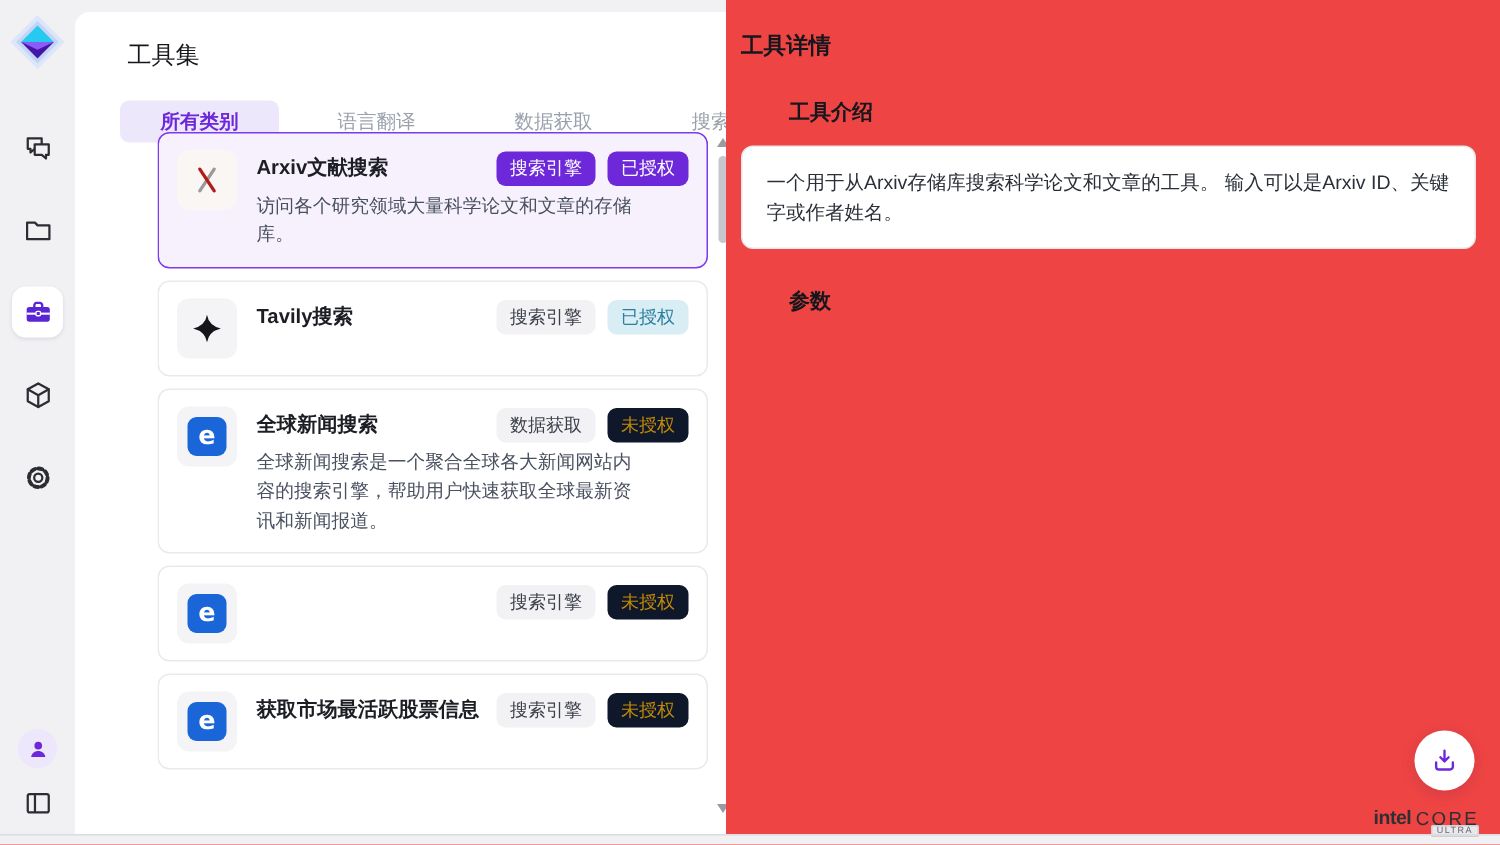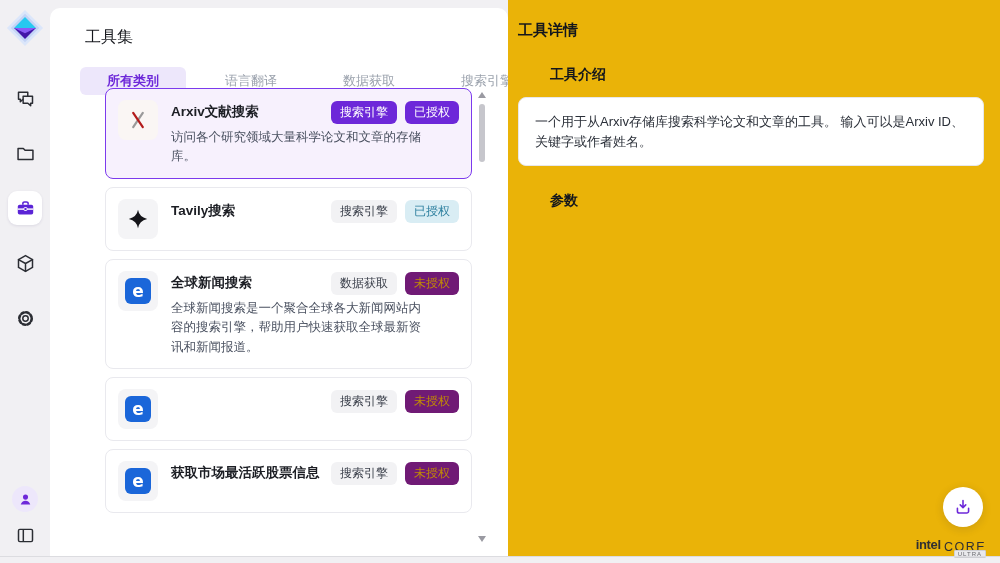--- a/index.html
+++ b/index.html
@@ -48,34 +48,34 @@
     font-weight:bold; font-size:17px; display:flex; align-items:center; justify-content:center;
     font-family:"DejaVu Sans", sans-serif; }
   .card-content { flex:1; min-width:0; }
   .card-title { font-size:13.5px; font-weight:bold; color:#1c1e24; margin:3px 0 7px; }
   .card-desc { font-size:12.5px; color:#4a5160; line-height:1.55; max-width:252px; }
   .badges { position:absolute; top:12px; right:12px; display:flex; gap:8px; }
   .badge { font-size:12px; padding:3px 9px; border-radius:6px; white-space:nowrap; }
   .badge.purple { background:#6d28d9; color:#ffffff; }
   .badge.gray   { background:#f2f2f4; color:#3a3f4a; }
   .badge.cyan   { background:#d9edf4; color:#2c7f9e; }
-  .badge.yellow { background:#701a75; color:#c08a06; }
+  .badge.yellow { background:#0f172a; color:#c08a06; }
 
   
   .scrollbar { position:absolute; right:21px; top:84px; bottom:14px; width:10px; }
   .sb-arrow-up, .sb-arrow-down { position:absolute; left:1px; width:0; height:0;
     border-left:4px solid transparent; border-right:4px solid transparent; cursor:pointer; }
   .sb-arrow-up   { top:0;    border-bottom:6px solid #9a9aa2; }
   .sb-arrow-down { bottom:0; border-top:6px solid #9a9aa2; }
   .sb-thumb { position:absolute; top:12px; left:2px; width:6px; height:58px;
     background:#c6c6cc; border-radius:3px; cursor:grab; }
 
   
-  .details-panel { position:absolute; left:508px; top:0; right:0; height:556px;
-    background:#eab308; padding:0 16px 0 10px; }
+  .details-panel { position:absolute; left:484px; top:0; right:0; height:556px;
+    background:#ef4444; padding:0 16px 0 10px; }
   .details-title { font-size:15px; font-weight:bold; color:#15171c; margin-top:21px; }
   .section-heading { font-size:14px; font-weight:bold; color:#15171c; margin-top:26px;margin-left:32px; }
   .info-box { background:#ffffff; border:1px solid #e7e7ea; border-radius:8px;
     margin-top:13px; padding:14px 16px; font-size:13px; color:#2a2f38; line-height:1.5; }
   .param-head { display:flex; align-items:baseline; gap:7px; }
   .param-name { font-size:13px; font-weight:bold; color:#1c1e24; }
   .param-type { font-size:12px; color:#8a8f99; }
   .param-required { font-size:12px; color:#e0493f; }
   .param-desc { margin-top:9px; font-size:13px; color:#2a2f38; }
 

